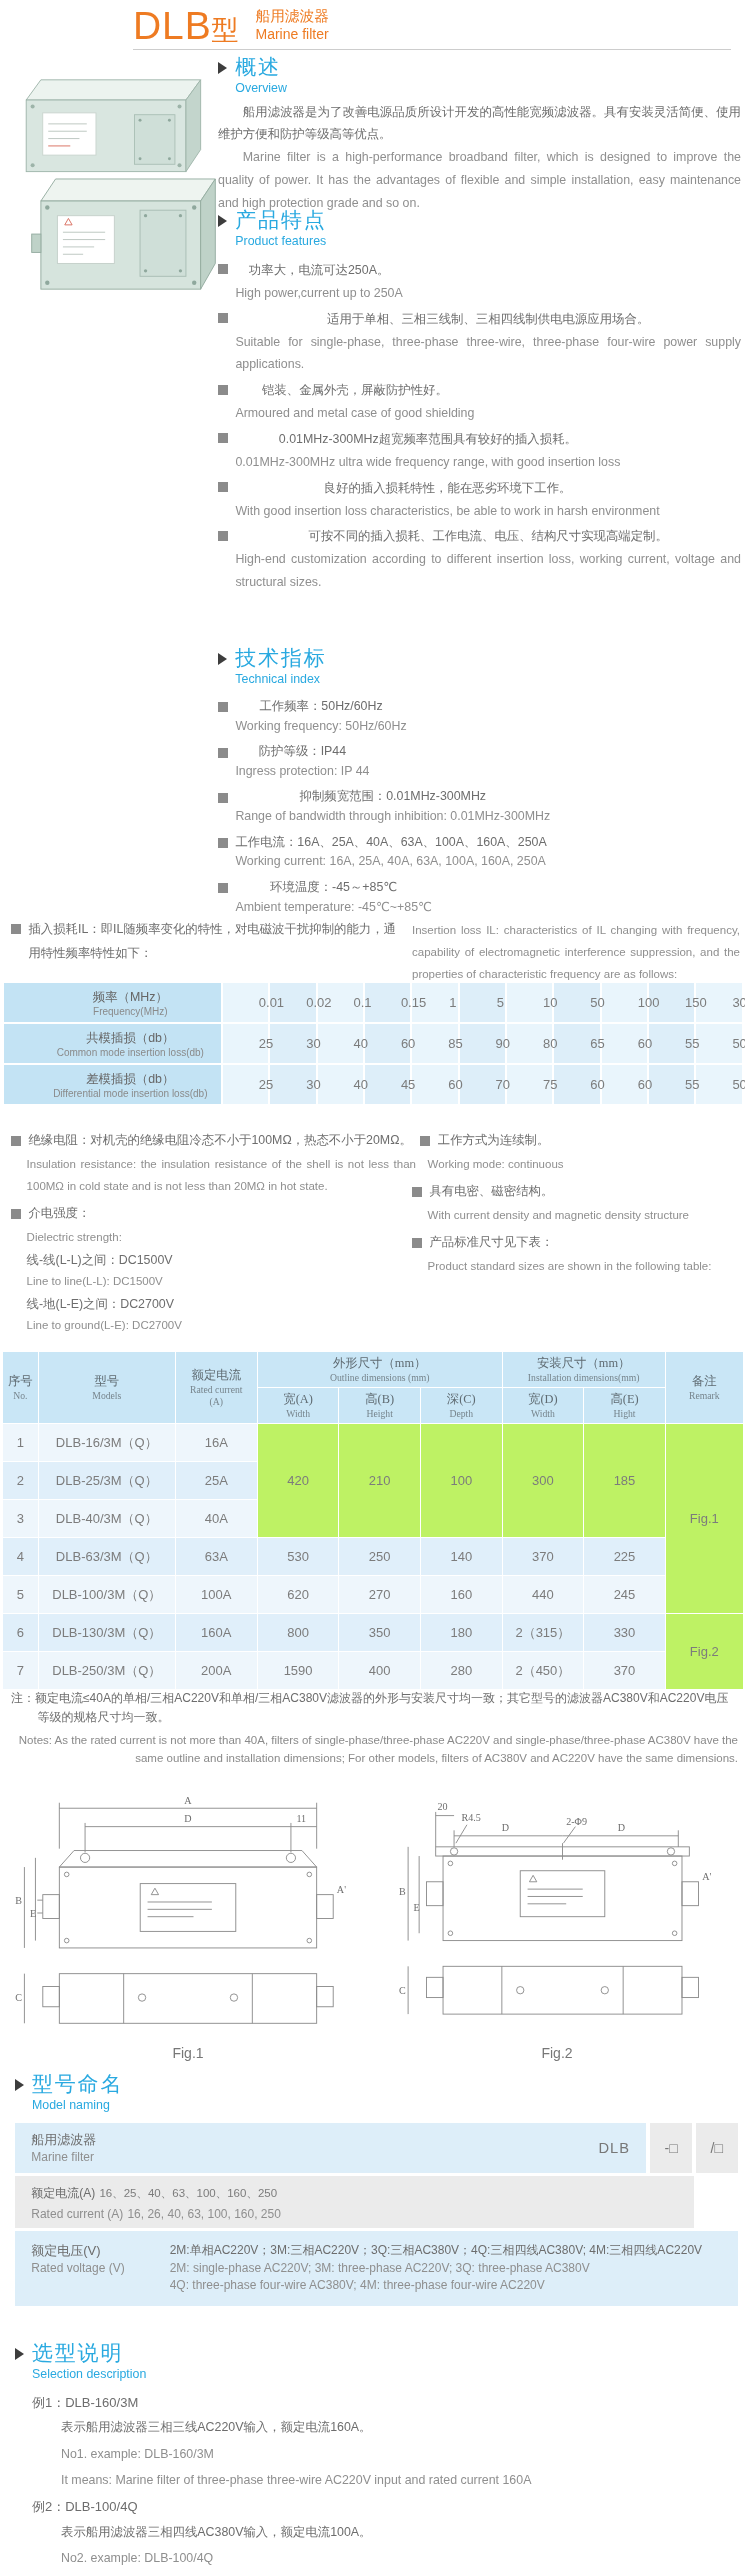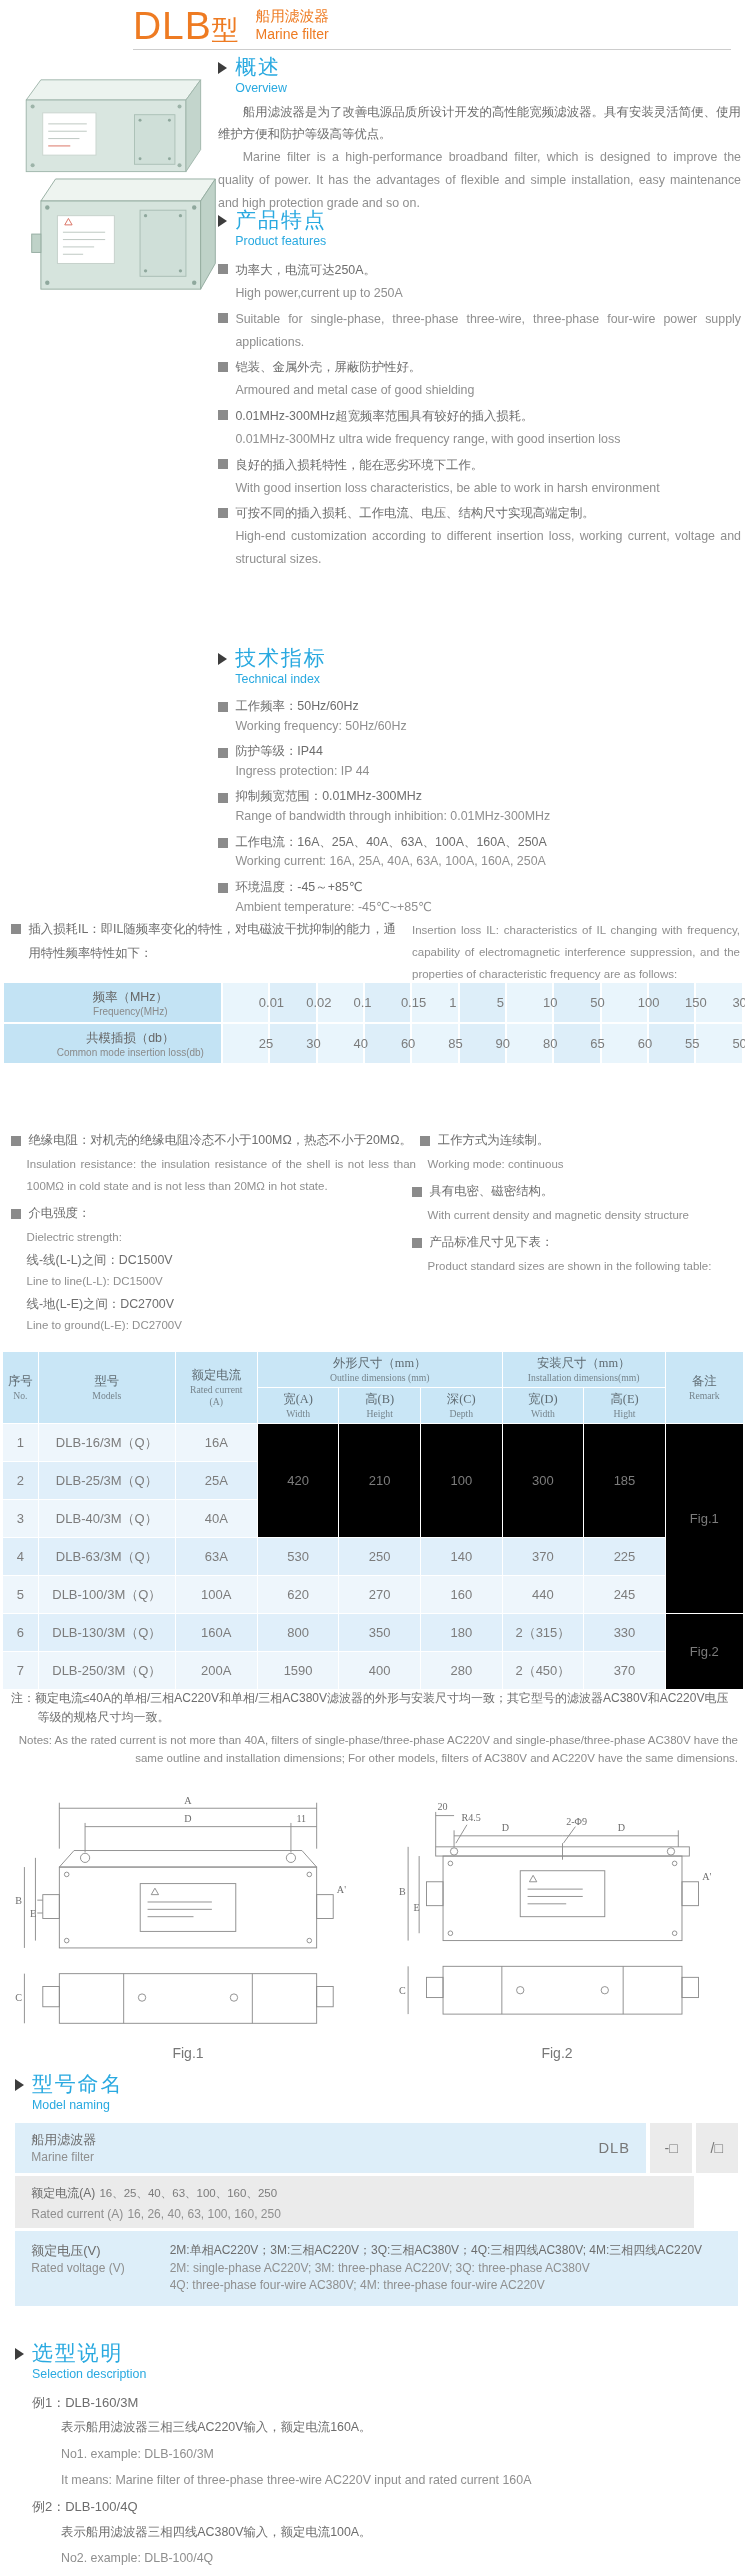--- a/index.html
+++ b/index.html
@@ -23,21 +23,21 @@
        border-bottom:6.4px solid transparent;margin-top:7.4px;flex:none;}
   .sec-cn{font-size:21px;color:#29a9e0;letter-spacing:1.8px;line-height:1.15;}
   .sec-en{font-size:12.4px;color:#29a9e0;margin-top:1.8px;}
 
   
   .p-cn{font-size:12.4px;color:#6d6d6d;line-height:1.75;text-indent:2em;text-align:justify;}
   .p-en{font-size:12.4px;color:#8f8f8f;line-height:1.85;text-indent:2em;text-align:justify;}
   .bullets{margin-top:11px;}
   .bullet{display:flex;gap:7.4px;margin-bottom:2.8px;}
   .sq{width:10px;height:10px;background:#8b8b8b;margin-top:5.5px;flex:none;}
-  .b-cn{font-size:12.4px;color:#6d6d6d;line-height:1.85;}
+  .b-cn{font-size:12.4px;color:#6d6d6d;line-height:1.85;text-align:center;}
   .b-en{font-size:12.4px;color:#8f8f8f;line-height:1.85;text-align:justify;}
   .tech .b-cn{line-height:1.6;}
   .tech .b-en{line-height:1.6;}
   .tech .bullet{margin-bottom:5.5px;}
   .hang{padding-left:15.6px;}
   .hang .sq{margin-left:-15.6px;}
 
   .two-col-cn{font-size:12.4px;color:#6d6d6d;line-height:1.9;}
   .two-col-en{font-size:11.5px;color:#8f8f8f;line-height:1.9;text-align:justify;}
 
@@ -51,21 +51,21 @@
   .lbl-en{font-size:10px;color:#8a8a8a;}
 
   
   table.models{border-collapse:separate;border-spacing:1.8px;width:742px;table-layout:fixed;}
   table.models td{text-align:center;vertical-align:middle;font-size:13px;color:#7c7c7c;}
   table.models td.mh{background:#c9e6f6;height:35px;font-family:Liberation Serif, serif;}
   .mh-cn{font-size:12.4px;color:#5f6b72;}
   .mh-en{font-size:9.7px;color:#77858d;line-height:1.25;}
   tr.r-odd td{background:#eef6fc;height:37px;}
   tr.r-even td{background:#e0effa;height:37px;}
-  table.models td.spanc{background:#000000;}
+  table.models td.spanc{background:#bef264;}
 
   .note{font-size:11.5px;color:#8a8a8a;line-height:1.5;}
   .note-cn{font-size:12px;color:#6d6d6d;line-height:1.55;padding-left:2.2em;text-indent:-2.2em;margin-bottom:5.5px;}
   .note-en{padding-left:3.4em;text-indent:-3.4em;line-height:1.55;text-align:right;}
 
   
   .figs{display:flex;justify-content:space-between;}
   .figbox{text-align:center;}
   .figcap{font-size:14px;color:#777;margin-top:3.7px;}
   .fig-svg text{font-size:11px;fill:#6e6e6e;font-family:"Liberation Serif",serif;}
@@ -177,20 +177,21 @@
       <div class="bullet">
         <span class="sq"></span>
         <div>
             <div class="b-cn">功率大，电流可达250A。</div>
              <div class="b-en">High power,current up to 250A</div>
           </div>
       </div>
       <div class="bullet">
         <span class="sq"></span>
         <div>
+            <div class="b-cn">适用于单相、三相三线制、三相四线制供电电源应用场合。</div>
              <div class="b-en">Suitable for single-phase, three-phase three-wire, three-phase four-wire power supply applications.</div>
           </div>
       </div>
       <div class="bullet">
         <span class="sq"></span>
         <div>
             <div class="b-cn">铠装、金属外壳，屏蔽防护性好。</div>
              <div class="b-en">Armoured and metal case of good shielding</div>
           </div>
       </div>
@@ -299,20 +300,37 @@
           <div class="lbl-en">Common mode insertion loss(db)</div>
         </td>
         <td>25</td>
         <td>30</td>
         <td>40</td>
         <td>60</td>
         <td>85</td>
         <td>90</td>
         <td>80</td>
         <td>65</td>
+        <td>60</td>
+        <td>55</td>
+        <td>50</td>
+      </tr>
+      <tr>
+        <td class="lbl">
+          <div class="lbl-cn">差模插损（db）</div>
+          <div class="lbl-en">Differential mode insertion loss(db)</div>
+        </td>
+        <td>25</td>
+        <td>30</td>
+        <td>40</td>
+        <td>45</td>
+        <td>60</td>
+        <td>70</td>
+        <td>75</td>
+        <td>60</td>
         <td>60</td>
         <td>55</td>
         <td>50</td>
       </tr>
     </tbody>
       </table>
   </div>
 
   <div class="abs" style="left:11px;top:1130px;width:405px;">
     <div class="two-col-cn bullet hang" style="line-height:1.7;">

